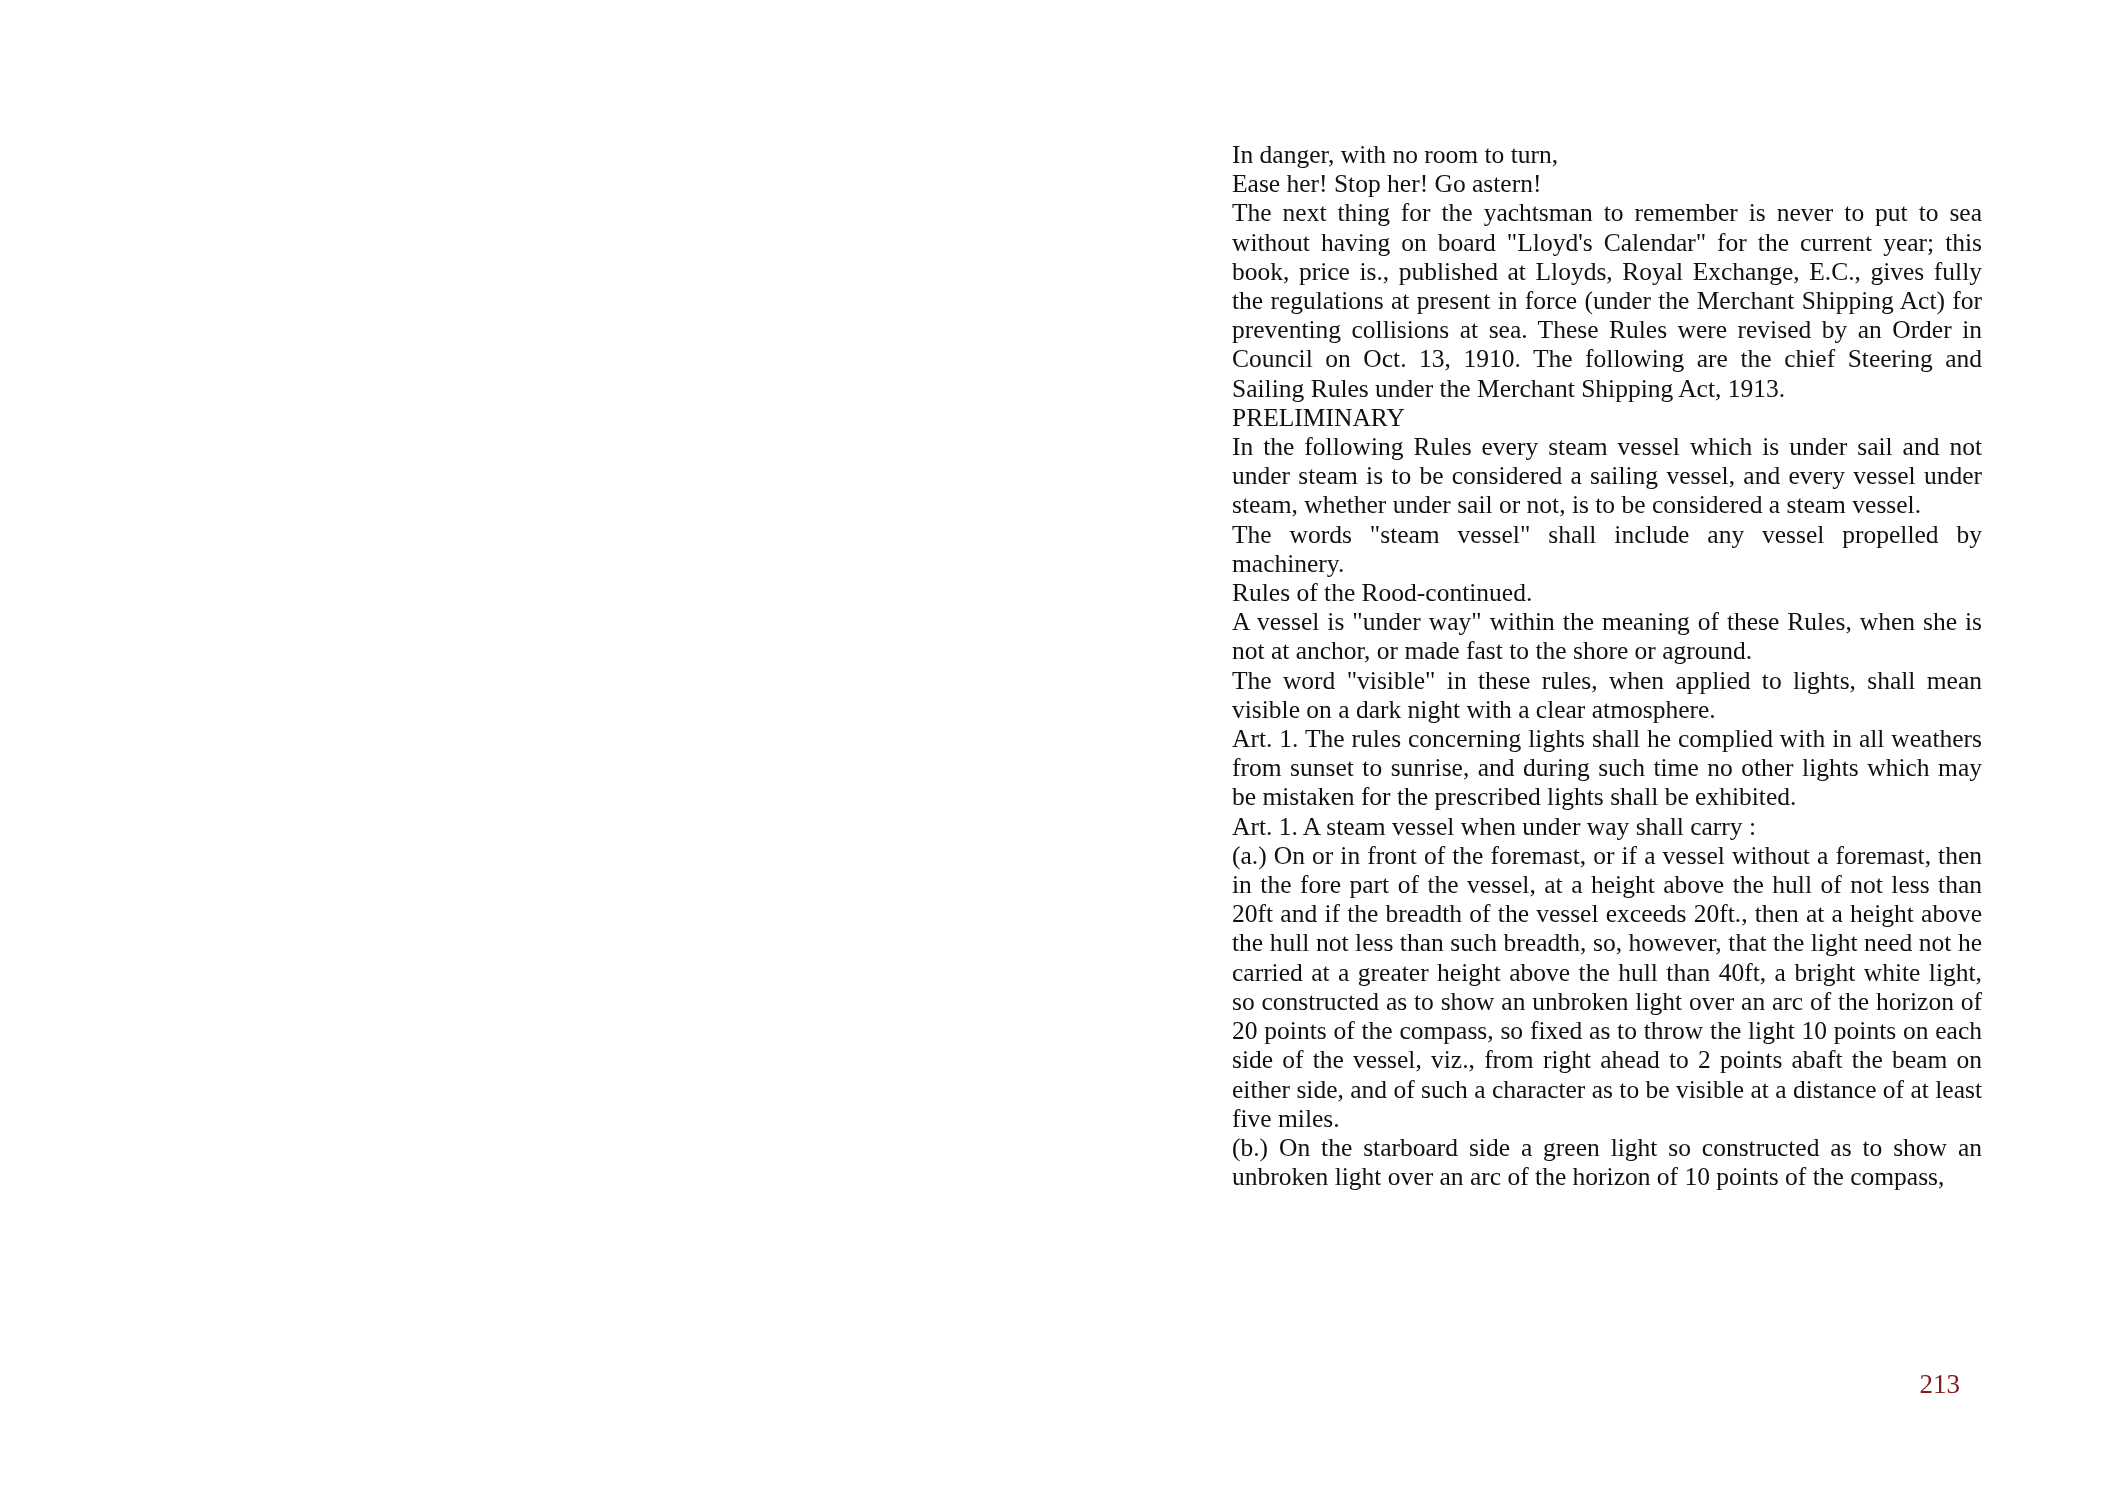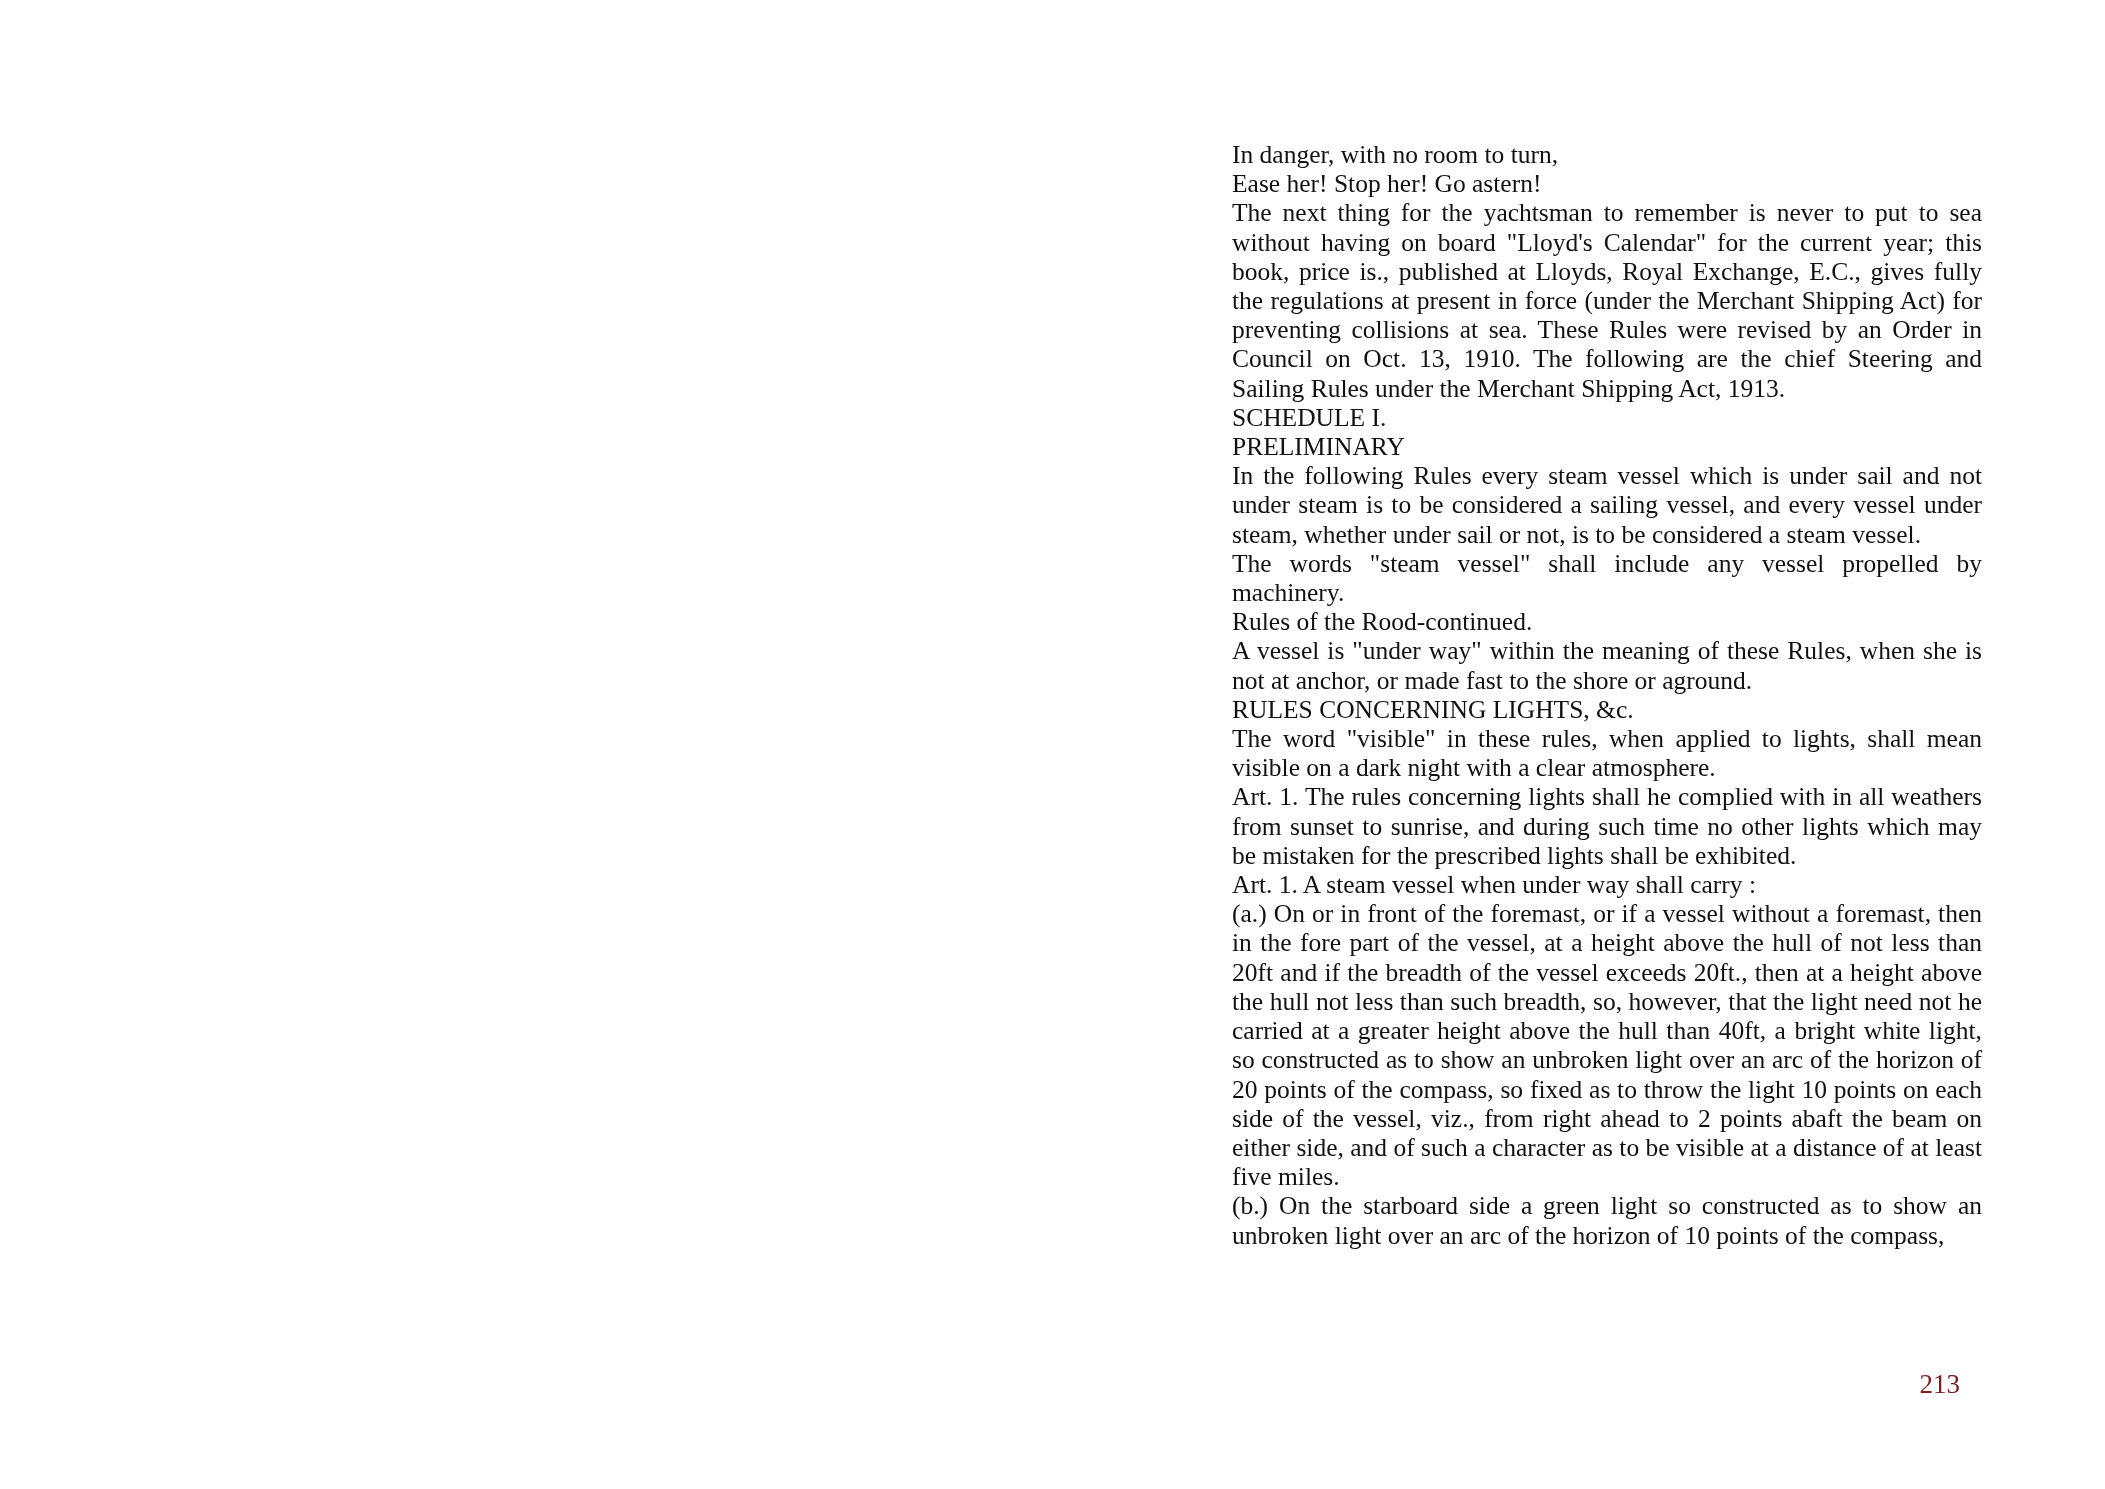--- a/index.html
+++ b/index.html
@@ -62,27 +62,25 @@
 </head>
 <body>
 
 <div class="page" style="background: rgb(255, 255, 255); color: rgb(17, 17, 17);">
 
   <div class="text-column">
 
   <p class="para flush">In danger, with no room to turn,</p>
       <p class="para flush">Ease her! Stop her! Go astern!</p>
       <p class="para">The next thing for the yachtsman to remember is never to put to sea without having on board "Lloyd's Calendar" for the current year; this book, price is., published at Lloyds, Royal Exchange, E.C., gives fully the regulations at present in force (under the Merchant Shipping Act) for preventing collisions at sea. These Rules were revised by an Order in Council on Oct. 13, 1910. The following are the chief Steering and Sailing Rules under the Merchant Shipping Act, 1913.</p>
-      <p class="para flush">SCHEDULE I.</p>
       <p class="para flush">PRELIMINARY</p>
       <p class="para">In the following Rules every steam vessel which is under sail and not under steam is to be considered a sailing vessel, and every vessel under steam, whether under sail or not, is to be considered a steam vessel.</p>
       <p class="para">The words "steam vessel" shall include any vessel propelled by machinery.</p>
       <p class="para flush">Rules of the Rood-continued.</p>
       <p class="para">A vessel is "under way" within the meaning of these Rules, when she is not at anchor, or made fast to the shore or aground.</p>
-      <p class="para flush">RULES CONCERNING LIGHTS, &amp;c.</p>
       <p class="para">The word "visible" in these rules, when applied to lights, shall mean visible on a dark night with a clear atmosphere.</p>
       <p class="para">Art. 1. The rules concerning lights shall he complied with in all weathers from sunset to sunrise, and during such time no other lights which may be mistaken for the prescribed lights shall be exhibited.</p>
       <p class="para flush">Art. 1. A steam vessel when under way shall carry :</p>
       <p class="para">(a.) On or in front of the foremast, or if a vessel without a foremast, then in the fore part of the vessel, at a height above the hull of not less than 20ft and if the breadth of the vessel exceeds 20ft., then at a height above the hull not less than such breadth, so, however, that the light need not he carried at a greater height above the hull than 40ft, a bright white light, so constructed as to show an unbroken light over an arc of the horizon of 20 points of the compass, so fixed as to throw the light 10 points on each side of the vessel, viz., from right ahead to 2 points abaft the beam on either side, and of such a character as to be visible at a distance of at least five miles.</p>
       <p class="para">(b.) On the starboard side a green light so constructed as to show an unbroken light over an arc of the horizon of 10 points of the compass,</p>
     </div>
 
   <div class="page-number">213</div>
 
 </div>

